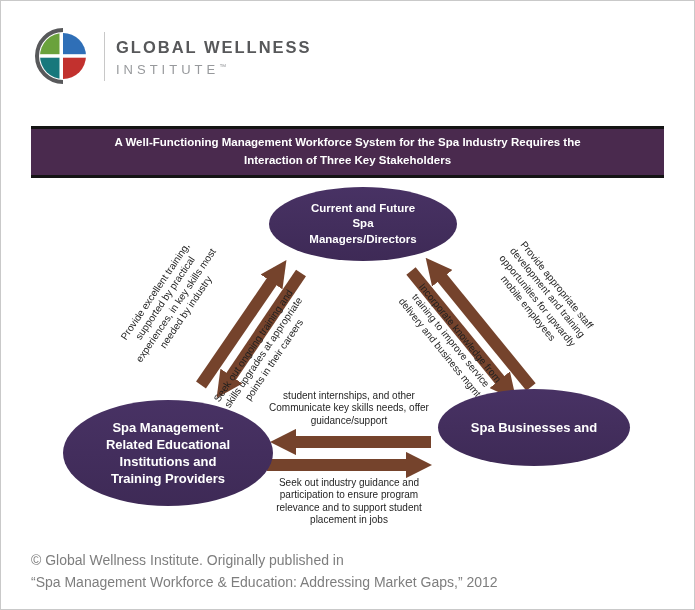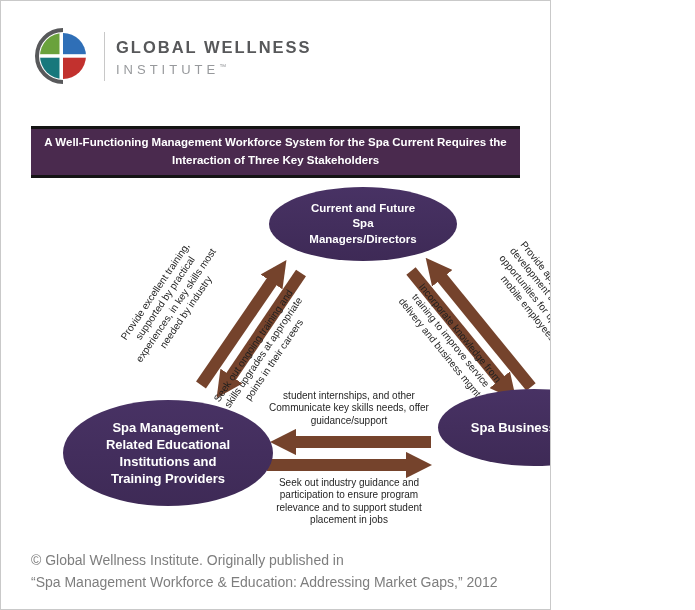--- a/index.html
+++ b/index.html
@@ -1,16 +1,16 @@
 <!DOCTYPE html>
 <html style="--ellipse: #3E2A56; --banner: #4A2A4E; --arrow: #75432C; --logo_green: #6AA23C; --logo_blue: #2F6FB7; --logo_red: #C2312E; --logo_teal: #17787C; --logo_gray: #58595B;"><head>
 <meta charset="utf-8">
 <style>
   html,body { margin:0; padding:0; background:#ffffff; font-family:"Liberation Sans", sans-serif; }
-  .page { position:relative; width:551px; height:610px; border:1px solid #c9c9c9; box-sizing:border-box; background:#fff; overflow:hidden; }
+  .page { position:relative; width:695px; height:610px; border:1px solid #c9c9c9; box-sizing:border-box; background:#fff; overflow:hidden; }
 
   
   .logo { position:absolute; left:33px; top:26px; width:58px; height:58px; }
   .logo-divider { position:absolute; left:103px; top:31px; width:1px; height:49px; background:#c8c8c8; }
   .brand { position:absolute; left:115px; top:37px; }
   .brand-main { font-size:16.5px; font-weight:bold; letter-spacing:2px; color:#57585a; }
   .brand-sub { margin-top:5px; font-size:13px; letter-spacing:4px; color:#97999c; }
   .brand-sub sup { font-size:7px; letter-spacing:0; }
   .q-g { fill:var(--logo_green); } .q-b { fill:var(--logo_blue); }
   .q-r { fill:var(--logo_red); } .q-t { fill:var(--logo_teal); }
@@ -63,21 +63,21 @@
   </div>
   <div class="logo-divider"></div>
   <div class="brand">
     <div class="brand-main">GLOBAL WELLNESS</div>
     <div class="brand-sub">
       <span>INSTITUTE</span><sup>™</sup>
     </div>
   </div>
 
   <div class="banner">
-    <div>A Well-Functioning Management Workforce System for the Spa Current Requires the</div>
+    <div>A Well-Functioning Management Workforce System for the Spa Industry Requires the</div>
     <div>Interaction of Three Key Stakeholders</div>
   </div>
 
   <svg class="arrows" viewBox="0 0 695 610">
     <defs>
       <marker id="ah" viewBox="0 0 10 10" refX="5" refY="5" markerWidth="2.2" markerHeight="2.2" orient="auto-start-reverse">
         <path d="M0,0 L10,5 L0,10 Z"></path>
       </marker>
     </defs>
     <line class="arrow" x1="200" y1="384" x2="278" y2="270" marker-end="url(#ah)"></line>

